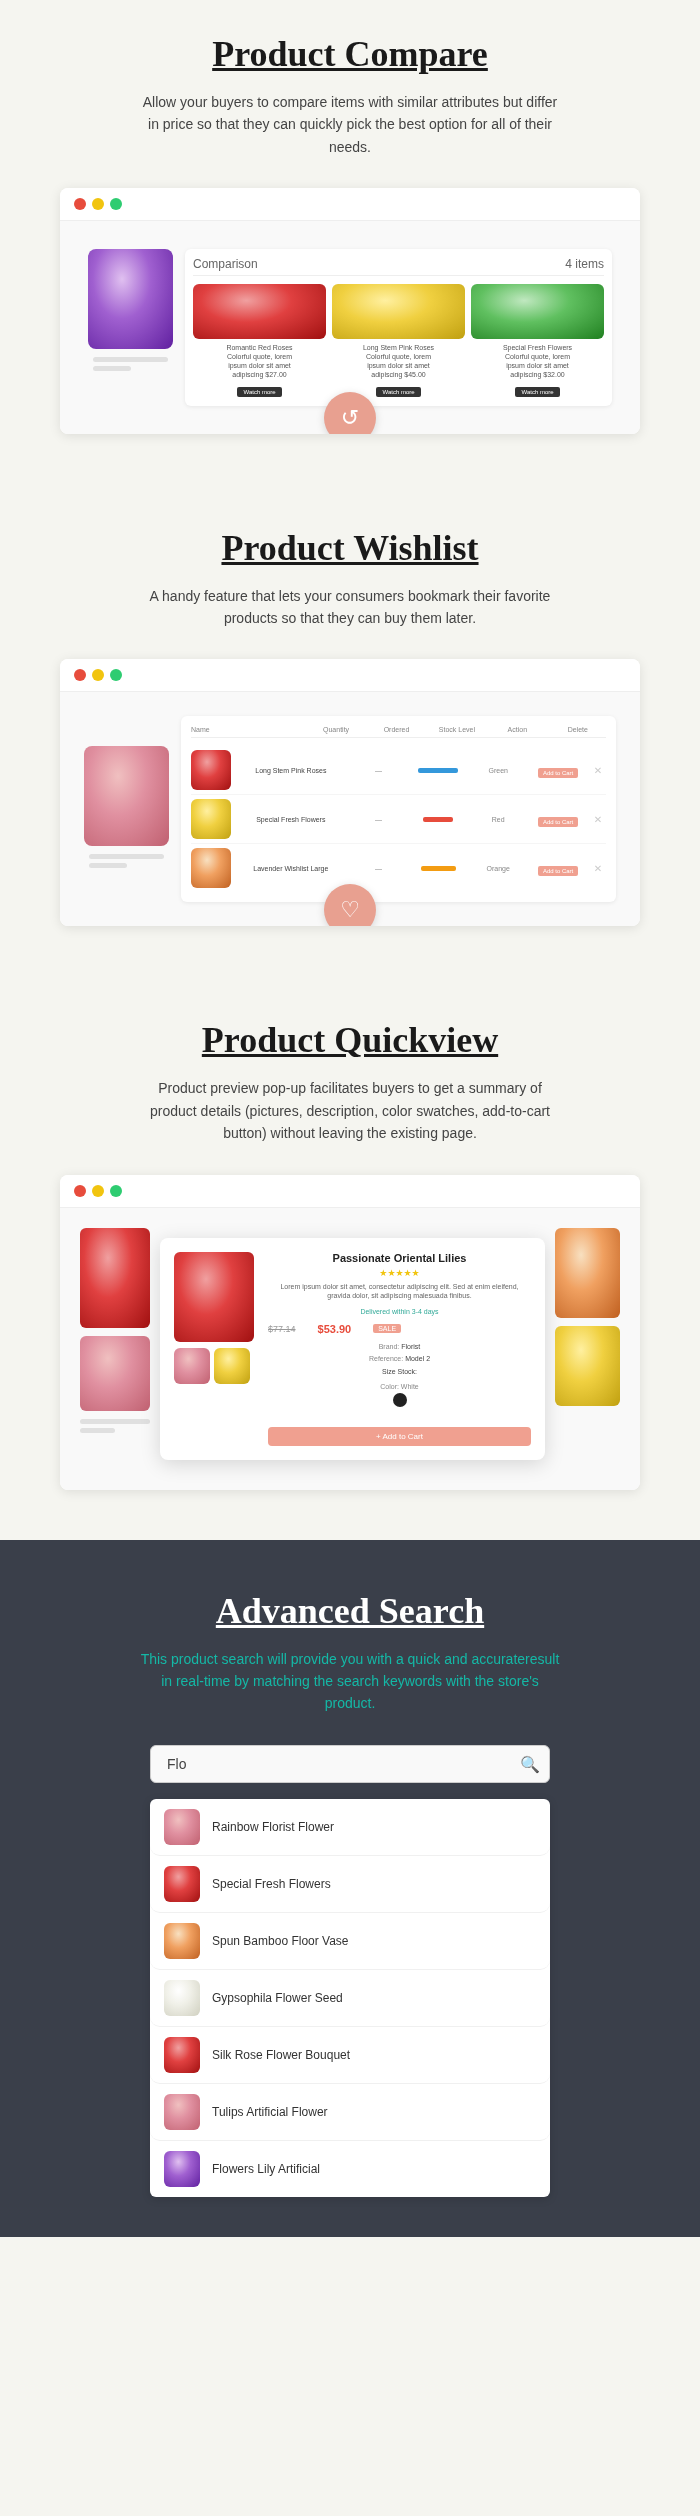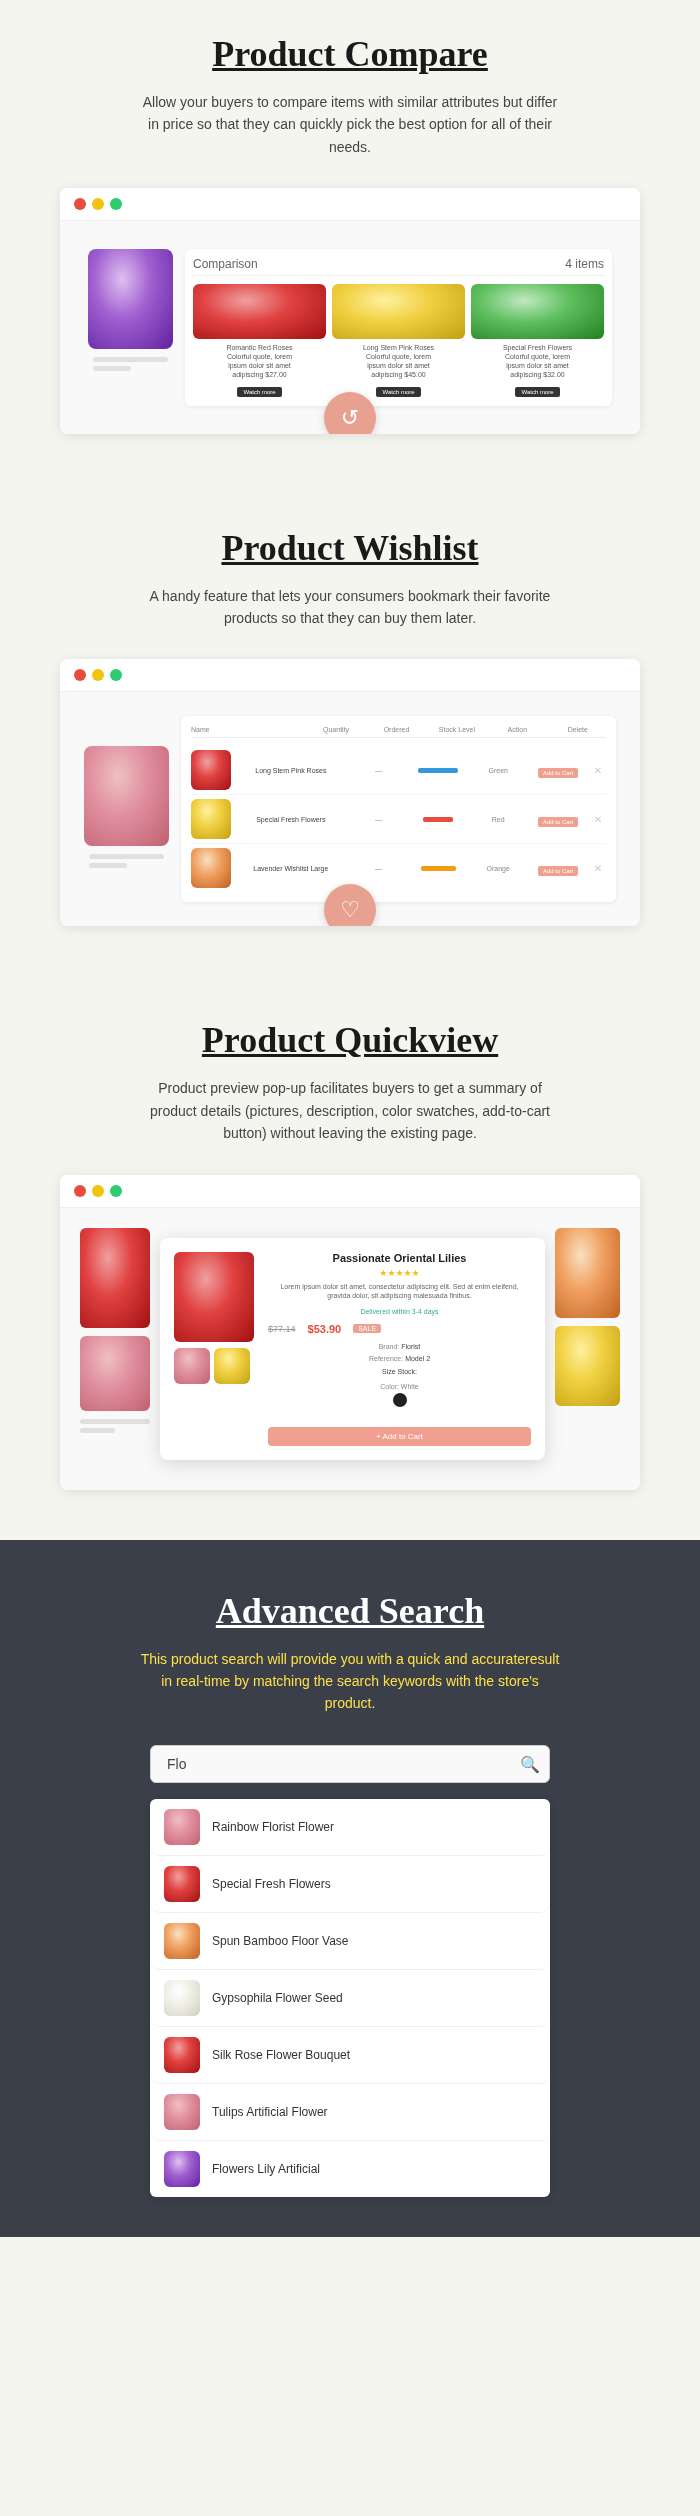--- a/index.html
+++ b/index.html
@@ -292,21 +292,21 @@
     .qv-desc {
       font-size: 7px;
       color: #666;
       font-family: Arial, sans-serif;
       line-height: 1.4;
       margin-bottom: 6px;
     }
     .qv-price-row {
       display: flex;
       align-items: center;
-      gap: 12px;
+      gap: 22px;
       margin-bottom: 6px;
     }
     .qv-price-old {
       font-size: 9px;
       color: #999;
       text-decoration: line-through;
       font-family: Arial, sans-serif;
     }
     .qv-price-new {
       font-size: 11px;
@@ -359,21 +359,21 @@
     
     .section-dark {
       background: #3a3f4a;
       padding: 50px 60px 40px;
       text-align: center;
     }
     .section-dark .section-title {
       color: #fff;
     }
     .section-dark .section-desc {
-      color: #fde047;
+      color: #14b8a6;
     }
     .search-box-wrap {
       max-width: 400px;
       margin: 12px auto 16px;
       position: relative;
     }
     .search-input-field {
       width: 100%;
       padding: 10px 40px 10px 16px;
       border: 1px solid #ccc;

